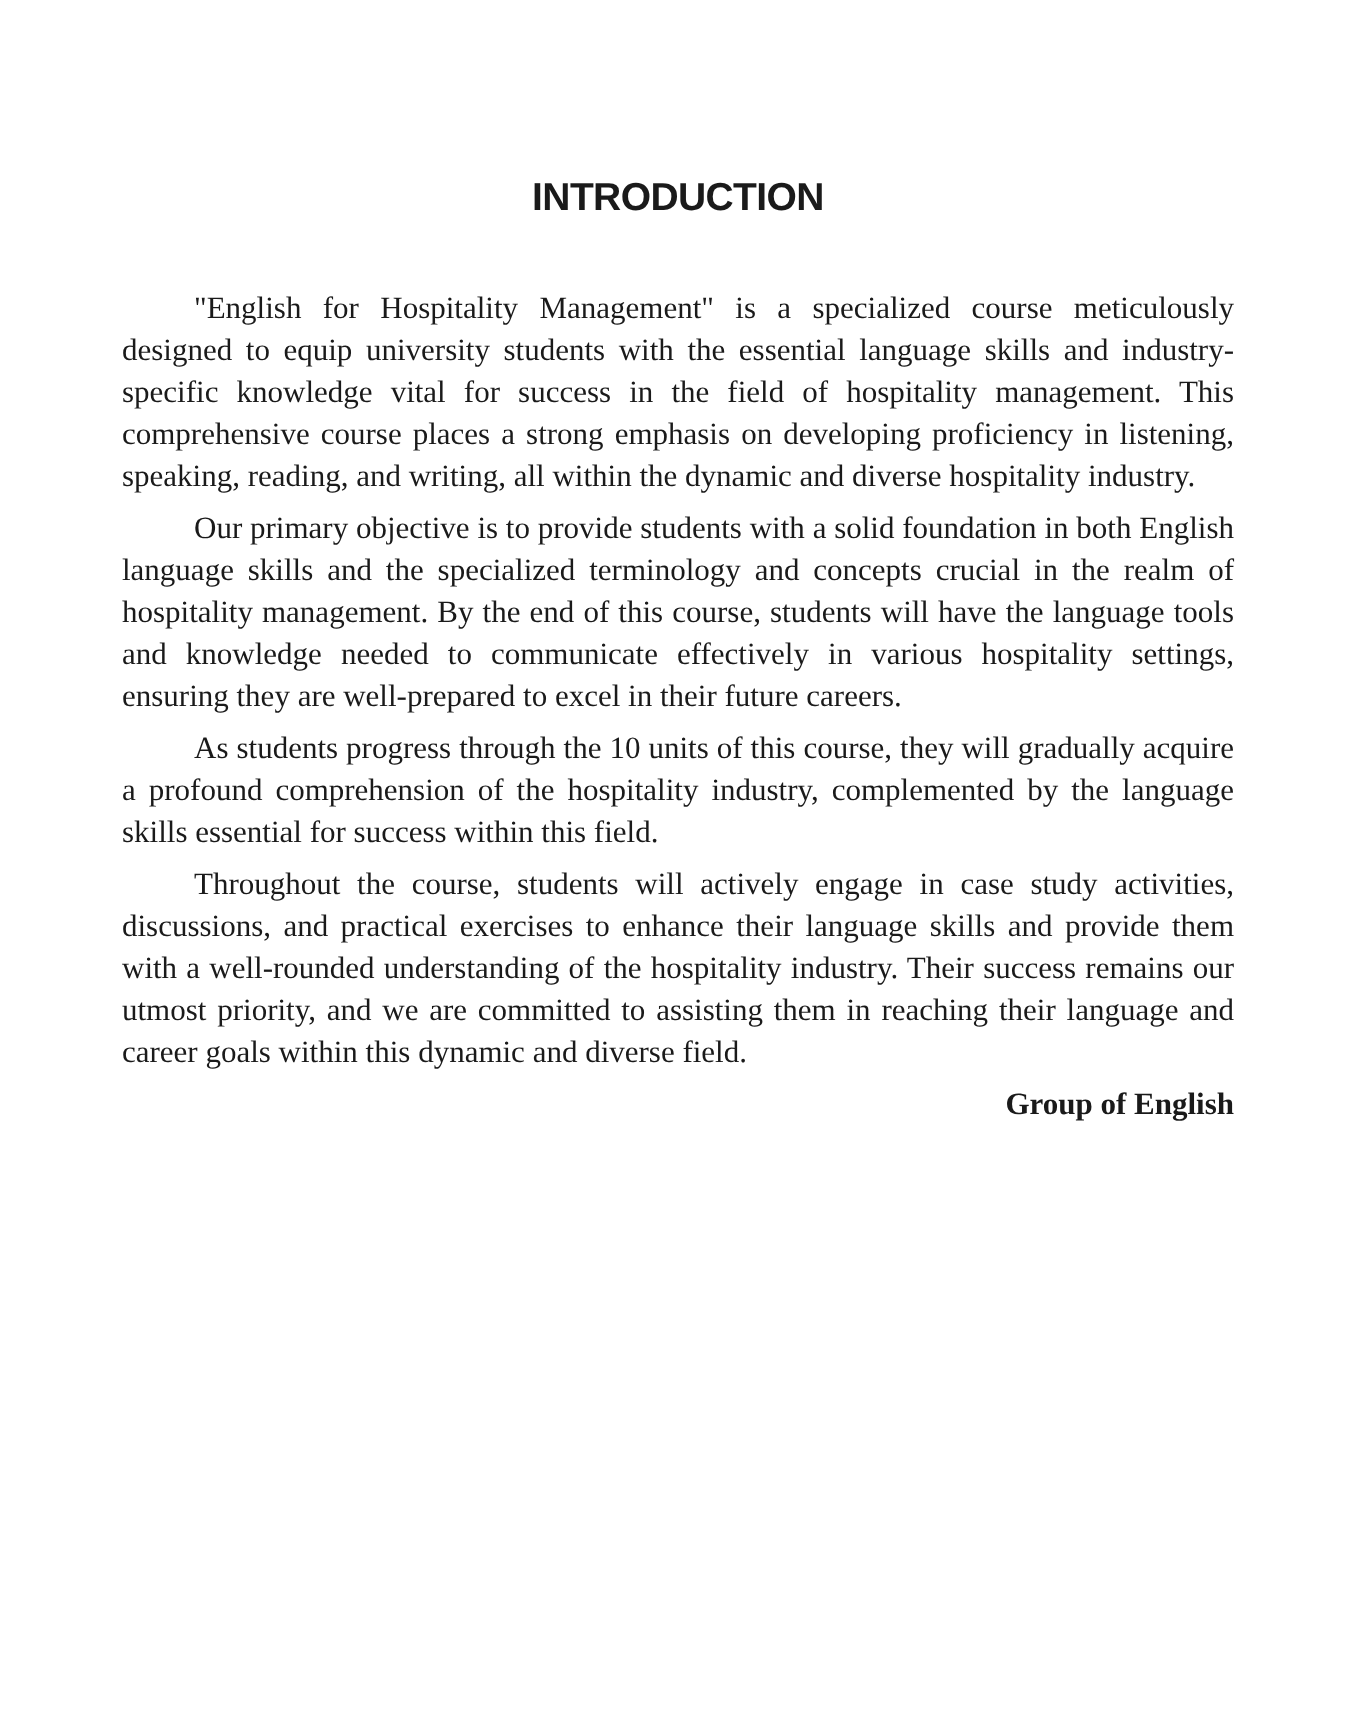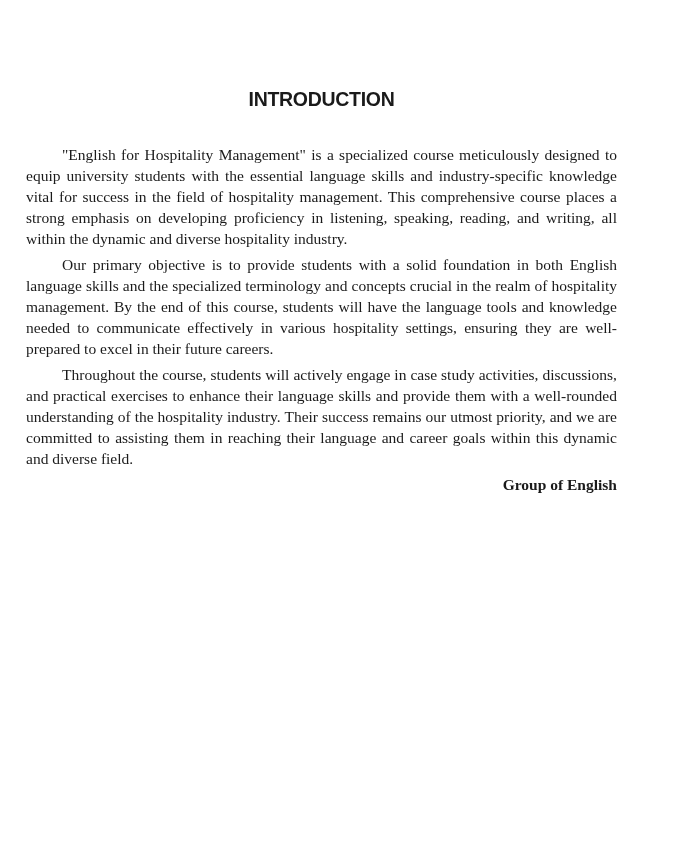--- a/index.html
+++ b/index.html
@@ -8,21 +8,21 @@
     background: #ffffff;
   }
   .page {
     position: relative;
     width: 678px;
     height: 862px;
     margin: 0 auto;
     background: #ffffff;
     overflow: hidden;
     box-sizing: border-box;
-    padding: 88px 61px 0 26px;
+    padding: 88px 61px 0 61px;
   }
   .doc-title {
     margin: 0 0 34px 0;
     font-family: "Liberation Sans", "DejaVu Sans", sans-serif;
     font-weight: 700;
     font-size: 19.5px;
     line-height: 22px;
     letter-spacing: -0.3px;
     color: #1a1a1a;
     text-align: center;
@@ -49,17 +49,18 @@
 </head>
 <body>
 
 <div class="page">
   <h1 class="doc-title">INTRODUCTION</h1>
 
   <p class="body-para">"English for Hospitality Management" is a specialized course meticulously designed to equip university students with the essential language skills and industry-specific knowledge vital for success in the field of hospitality management. This comprehensive course places a strong emphasis on developing proficiency in listening, speaking, reading, and writing, all within the dynamic and diverse hospitality industry.</p>
 
   <p class="body-para">Our primary objective is to provide students with a solid foundation in both English language skills and the specialized terminology and concepts crucial in the realm of hospitality management. By the end of this course, students will have the language tools and knowledge needed to communicate effectively in various hospitality settings, ensuring they are well-prepared to excel in their future careers.</p>
 
+  <p class="body-para">As students progress through the 10 units of this course, they will gradually acquire a profound comprehension of the hospitality industry, complemented by the language skills essential for success within this field.</p>
 
   <p class="body-para">Throughout the course, students will actively engage in case study activities, discussions, and practical exercises to enhance their language skills and provide them with a well-rounded understanding of the hospitality industry. Their success remains our utmost priority, and we are committed to assisting them in reaching their language and career goals within this dynamic and diverse field.</p>
 
   <div class="signature">Group of English</div>
 </div>
 
 </body></html>

